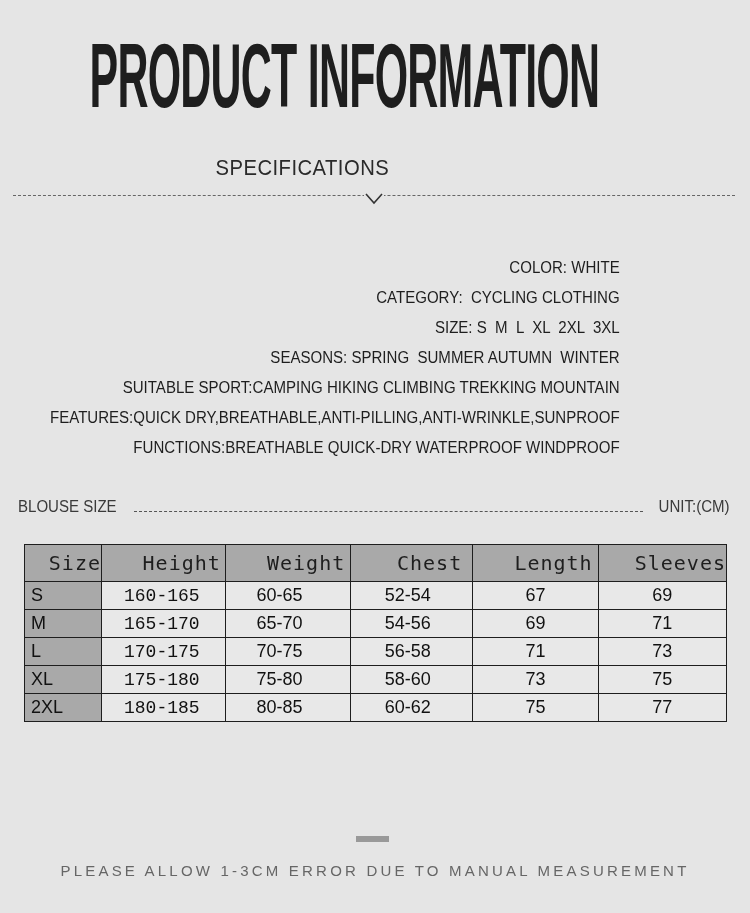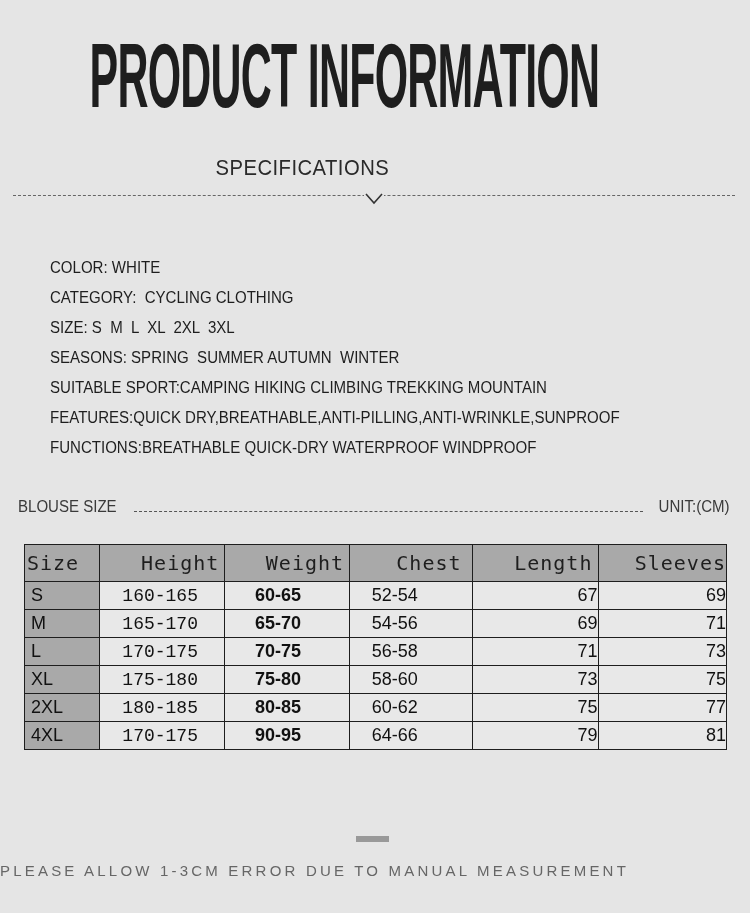--- a/index.html
+++ b/index.html
@@ -34,21 +34,21 @@
   .divider {
     position: absolute; left: 13px; top: 195px; width: 722px; height: 0;
     border-top: 1px dashed #666;
   }
   .chevron {
     position: absolute; left: 364px; top: 190px; width: 20px; height: 16px;
     background: #e5e5e5;
   }
   .chevron svg { display: block; }
 
-  .specs { position: absolute; left: 50px; top: 258px; }
+  .specs { position: absolute; left: 50px; top: 258px; text-align: right; }
   .spec-line {
     font-size: 16px; color: #1e1e1e; height: 30px; line-height: 20px;
     white-space: pre;
     transform: scaleX(0.94); transform-origin: left center;
   }
 
   .blouse-row {
     position: absolute; left: 18px; top: 498px; width: 712px;
     display: flex; align-items: baseline; font-size: 16px; color: #3a3a3a; gap: 9px;
   }
@@ -63,37 +63,37 @@
     width: 703px; border-collapse: collapse;
   }
   table.size-table th, table.size-table td {
     border: 1.5px solid #1e1e1e;
   }
   table.size-table th {
     background: #a9a9a9; height: 37px; font-weight: normal;
     font-family: "DejaVu Sans Mono", monospace; font-size: 20px;
     color: #1e1e1e; letter-spacing: 1px; text-align: center; padding-left: 36px;
   }
-  table.size-table th.first { text-align: left; padding-left: 2px; }
+  table.size-table th.first { text-align: right; padding-left: 18px; }
   table.size-table td {
     height: 28px; font-size: 18px; color: #111; background: #e8e8e8;
-    text-align: right; padding: 0;
+    text-align: center; padding: 0;
   }
   table.size-table td.size-cell {
     background: #a9a9a9; text-align: left; padding-left: 6px;
   }
   table.size-table td.left-num { text-align: left; padding-left: 22px; font-family: Liberation Mono, monospace; }
-  table.size-table td.left-num2 { text-align: left; padding-left: 30px; font-weight: bold; }
-  table.size-table td.left-num3 { text-align: left; padding-left: 22px; }
+  table.size-table td.left-num2 { text-align: left; padding-left: 30px; }
+  table.size-table td.left-num3 { text-align: left; padding-left: 34px; }
 
   .bar {
     position: absolute; left: 356px; top: 836px; width: 33px; height: 6px; background: #999;
   }
   .footer {
-    position: absolute; left: 0; top: 862px; width: 750px; 
+    position: absolute; left: 0; top: 862px; width: 750px; text-align: center;
     font-size: 15px; letter-spacing: 3.2px; color: #666;
   }
 </style>
 </head>
 <body>
 
 <div class="title">
   <span>PRODUCT INFORMATION</span>
 </div>
 
@@ -177,25 +177,17 @@
       <td>75</td>
     </tr>
     <tr>
       <td class="size-cell">2XL</td>
       <td class="left-num">180-185</td>
       <td class="left-num2">80-85</td>
       <td class="left-num3">60-62</td>
       <td>75</td>
       <td>77</td>
     </tr>
-    <tr>
-      <td class="size-cell">4XL</td>
-      <td class="left-num">170-175</td>
-      <td class="left-num2">90-95</td>
-      <td class="left-num3">64-66</td>
-      <td>79</td>
-      <td>81</td>
-    </tr>
   </tbody>
 </table>
 
 <div class="bar"></div>
 <div class="footer">PLEASE ALLOW 1-3CM ERROR DUE TO MANUAL MEASUREMENT</div>
 
 </body></html>

